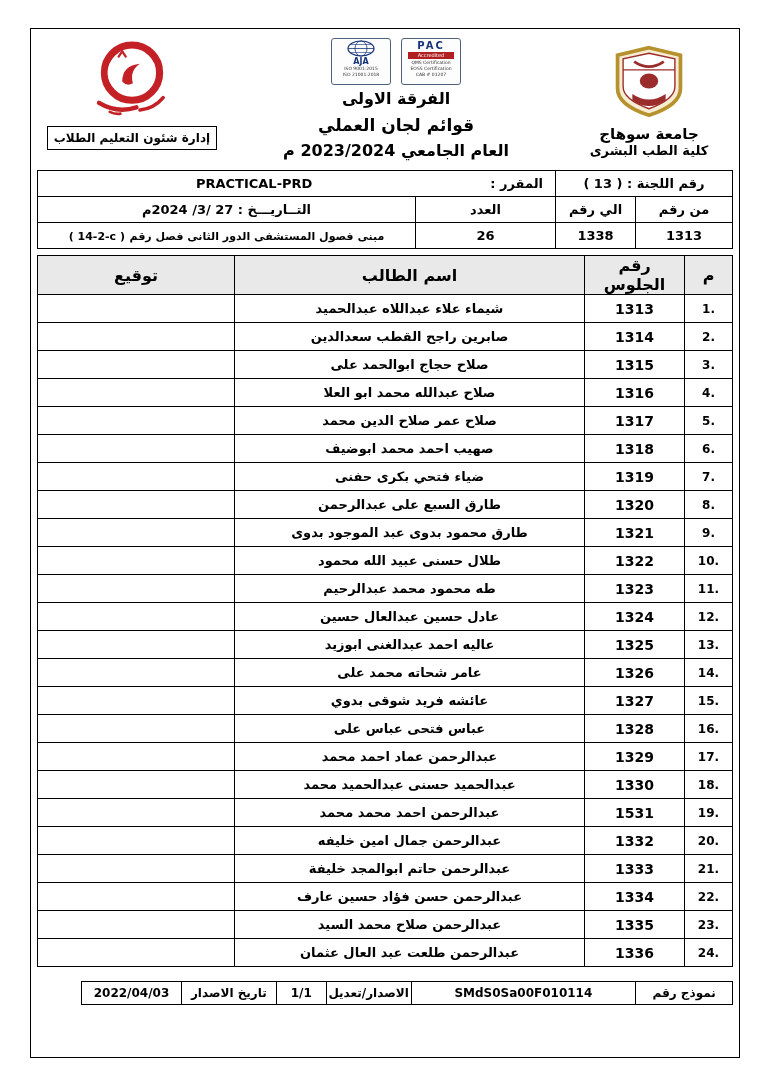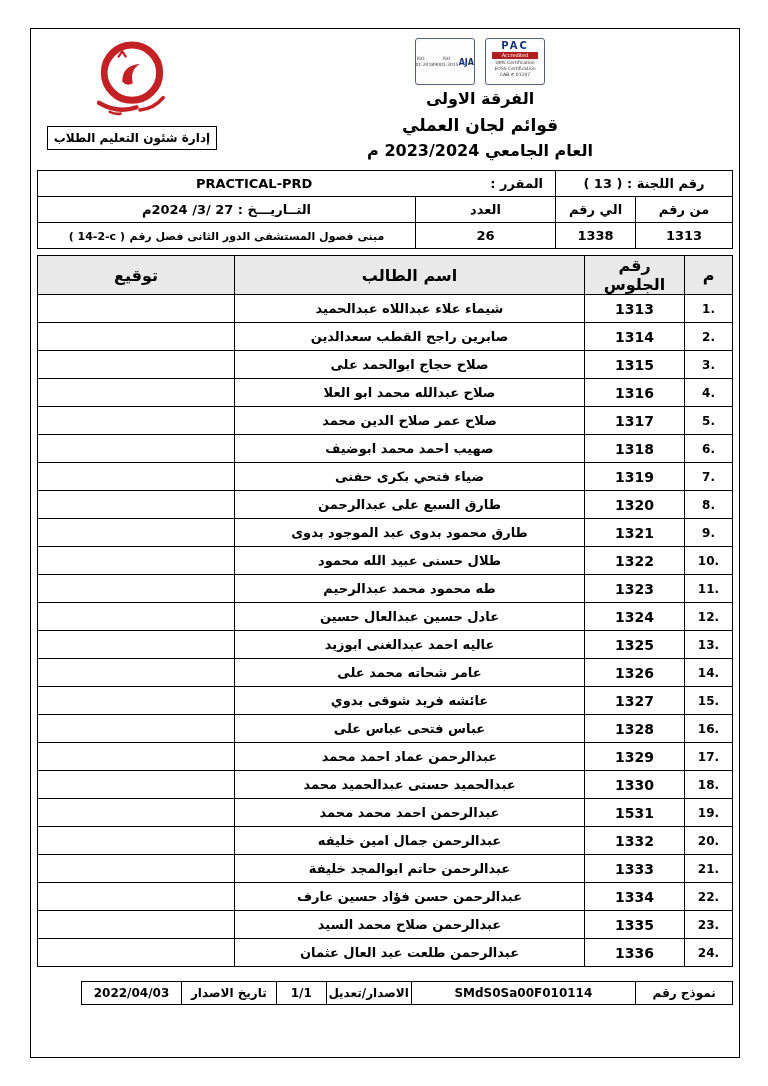--- a/index.html
+++ b/index.html
@@ -12,21 +12,21 @@
   .hdr { display:flex; height:132px; }
   .hdr-uni { width:168px; text-align:center; padding-top:8px; }
   .uni-name { font-size:15px; font-weight:bold; margin-top:3px; }
   .uni-fac  { font-size:13px; font-weight:bold; }
   .hdr-center { flex:1; text-align:center; }
   .certs { display:flex; justify-content:center; gap:10px; margin-top:2px; height:48px; }
   .cert { width:60px; height:47px; border:1px solid #50607a; border-radius:3px; overflow:hidden; padding-top:1px; background:#fdfdfd; }
   .pac-name { font-size:10px; font-weight:bold; color:#16337a; letter-spacing:2px; line-height:11px; }
   .pac-banner { background:#b02020; color:#fff; font-size:5px; line-height:7px; margin:1px 6px; }
   .pac-line { font-size:4.5px; line-height:6px; color:#333; }
-  .cert-aja { display:flex; align-items:center; }
+  .cert-aja { display:flex; flex-direction:column; align-items:center; }
   .aja-name { font-size:8px; font-weight:bold; color:#16337a; line-height:9px; }
   .aja-line { font-size:4.5px; line-height:6px; color:#333; }
   .title { font-size:17px; font-weight:bold; line-height:26px; }
   .title.t2 { font-size:16px; }
   .hdr-dept { width:190px; text-align:center; }
   .dept-box { border:1.5px solid #000; font-weight:bold; font-size:12px; padding:4px 2px; margin:2px 10px 0 10px; background:#fff; }
 
   
   table { border-collapse:collapse; width:100%; }
   td, th { border:1px solid #000; }
@@ -51,20 +51,32 @@
   .ftr td.code { direction:ltr; }
 </style>
 </head>
 <body>
 
 <div class="sheet">
   <div class="frame">
 
     <header class="hdr">
 
+      <div class="hdr-uni">
+        <svg width="78" height="74" viewBox="0 0 84 80">
+          <path d="M42 4 L76 12 V48 Q76 66 42 77 Q8 66 8 48 V12 Z" fill="#f7edd2" stroke="#b8912f" stroke-width="4"></path>
+          <path d="M42 10 L70 16 V46 Q70 60 42 70 Q14 60 14 46 V16 Z" fill="#fff" stroke="#9b2c2c" stroke-width="1.5"></path>
+          <path d="M14 28 H70" stroke="#9b2c2c" stroke-width="1.5"></path>
+          <path d="M26 19 q16 11 32 0" stroke="#9b2c2c" stroke-width="3" fill="none"></path>
+          <ellipse cx="42" cy="40" rx="10" ry="8" fill="#9b2c2c"></ellipse>
+          <path d="M24 54 q18 12 36 0 l0 7 q-18 12 -36 0 Z" fill="#9b2c2c"></path>
+        </svg>
+        <div class="uni-name">جامعة سوهاج</div>
+        <div class="uni-fac">كلية الطب البشرى</div>
+      </div>
 
       <div class="hdr-center">
         <div class="certs">
           <div class="cert cert-pac">
             <div class="pac-name">PAC</div>
             <div class="pac-banner">Accredited</div>
             <div class="pac-line">QMS Certification</div>
             <div class="pac-line">EOSS Certification</div>
             <div class="pac-line">CAB # 01207</div>
           </div>

